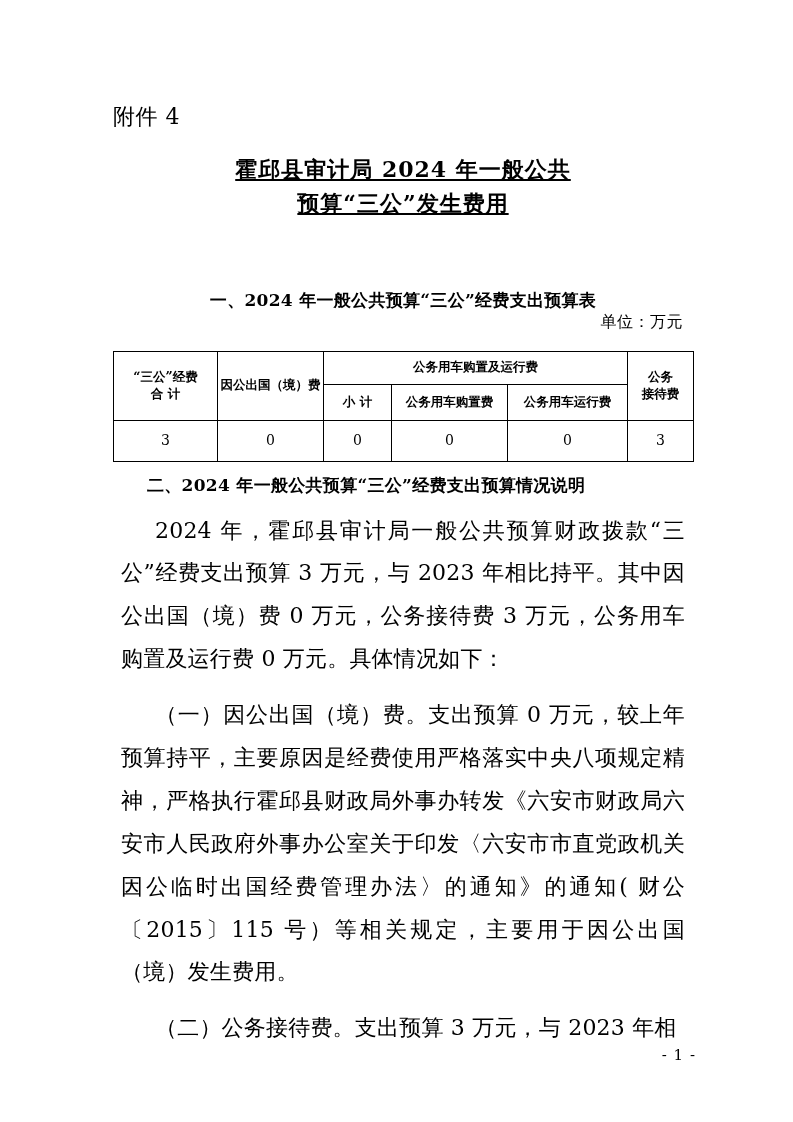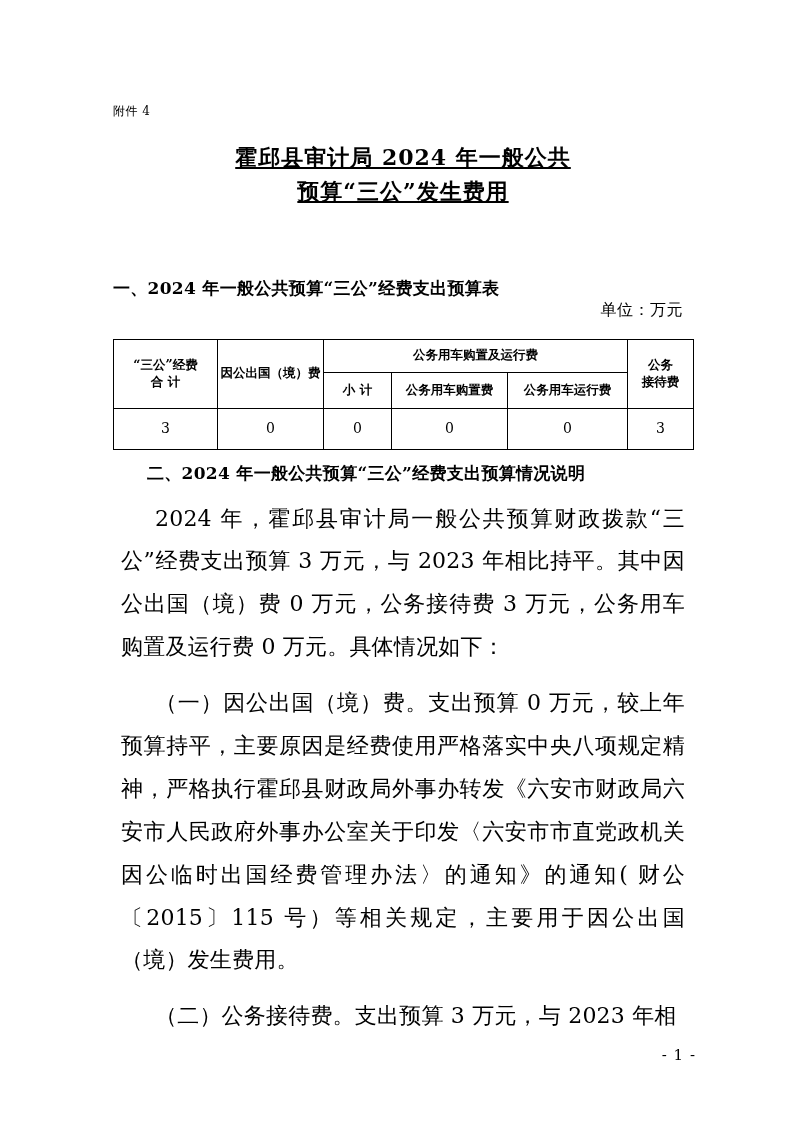--- a/index.html
+++ b/index.html
@@ -20,41 +20,42 @@
     overflow: hidden;
   }
   .content {
     position: absolute;
     left: 113px;
     top: 0;
     width: 580px;
   }
   .attachment-label {
     margin-top: 104px;
-    font-size: 12px;
+    font-size: 22px;
     line-height: 1.2;
     letter-spacing: 0.5px;
   }
   .doc-title {
     margin-top: 22px;
     text-align: center;
     font-size: 22px;
     font-weight: bold;
     line-height: 1.55;
     letter-spacing: 1px;
     text-decoration: underline;
   }
   .doc-title .line {
     display: block;
   }
   .section-heading {
     margin-top: 68px;
     font-size: 17px;
     font-weight: bold;
     letter-spacing: 0.3px;
+    text-align: center;
   }
   .unit-line {
     text-align: right;
     padding-right: 10px;
     font-size: 16px;
     letter-spacing: 0.5px;
   }
   table.budget {
     margin-top: 18px;
     border-collapse: collapse;

